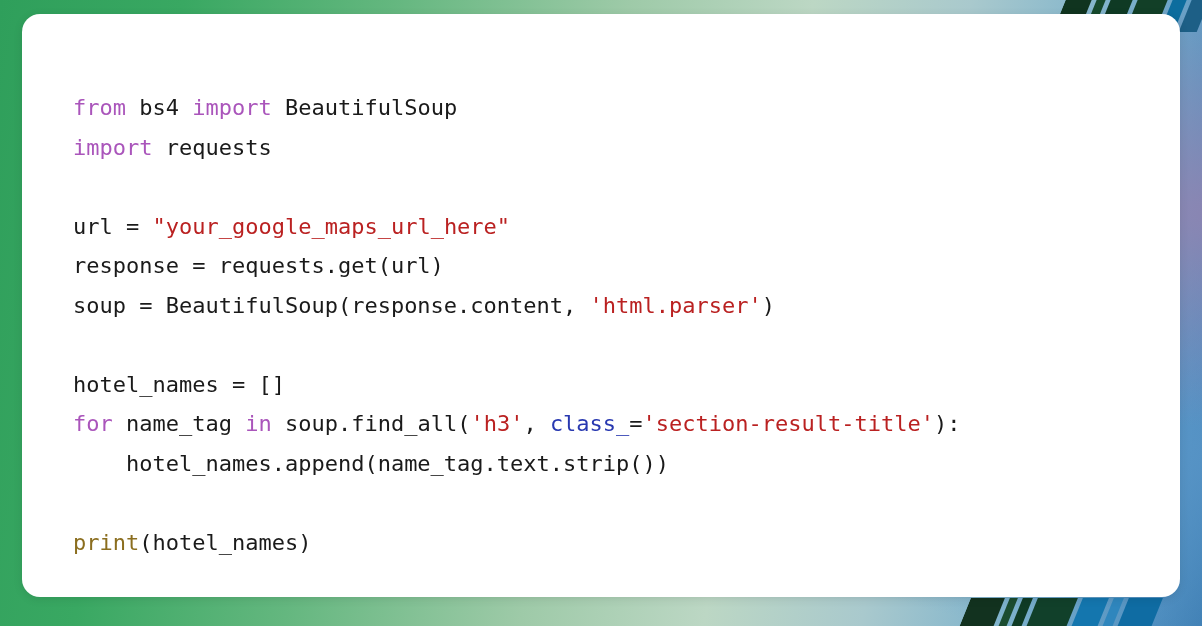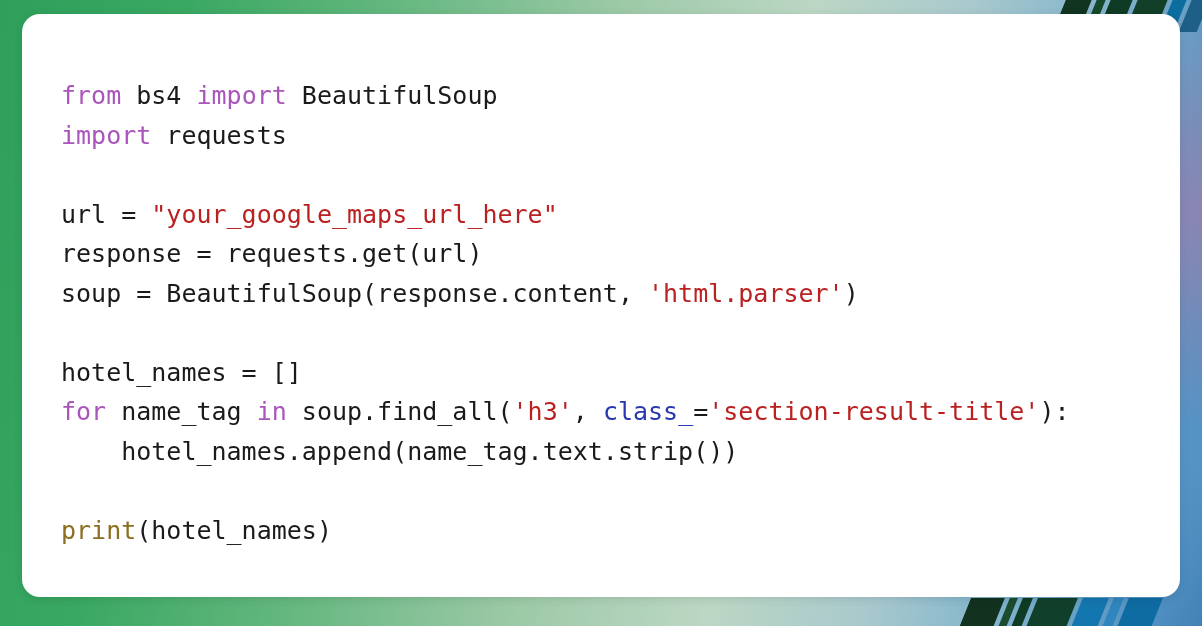--- a/index.html
+++ b/index.html
@@ -86,24 +86,24 @@
     top: 14px;
     width: 1158px;
     height: 583px;
     background: #ffffff;
     border-radius: 18px;
     box-shadow: 0 2px 10px rgba(0,0,0,0.10);
     overflow: hidden;
   }
 
   #code-block {
-    margin: 0;
+    margin: 12px;
     padding: 62px 0 0 39px;
     font-family: "DejaVu Sans Mono", monospace;
-    font-size: 25px;
+    font-size: 22px;
     line-height: 39.5px;
     letter-spacing: 0px;
     white-space: pre;
     color: #1a1a1a;
     tab-size: 4;
   }
 
   .ln { display: block; min-height: 39.5px; }
 
   

